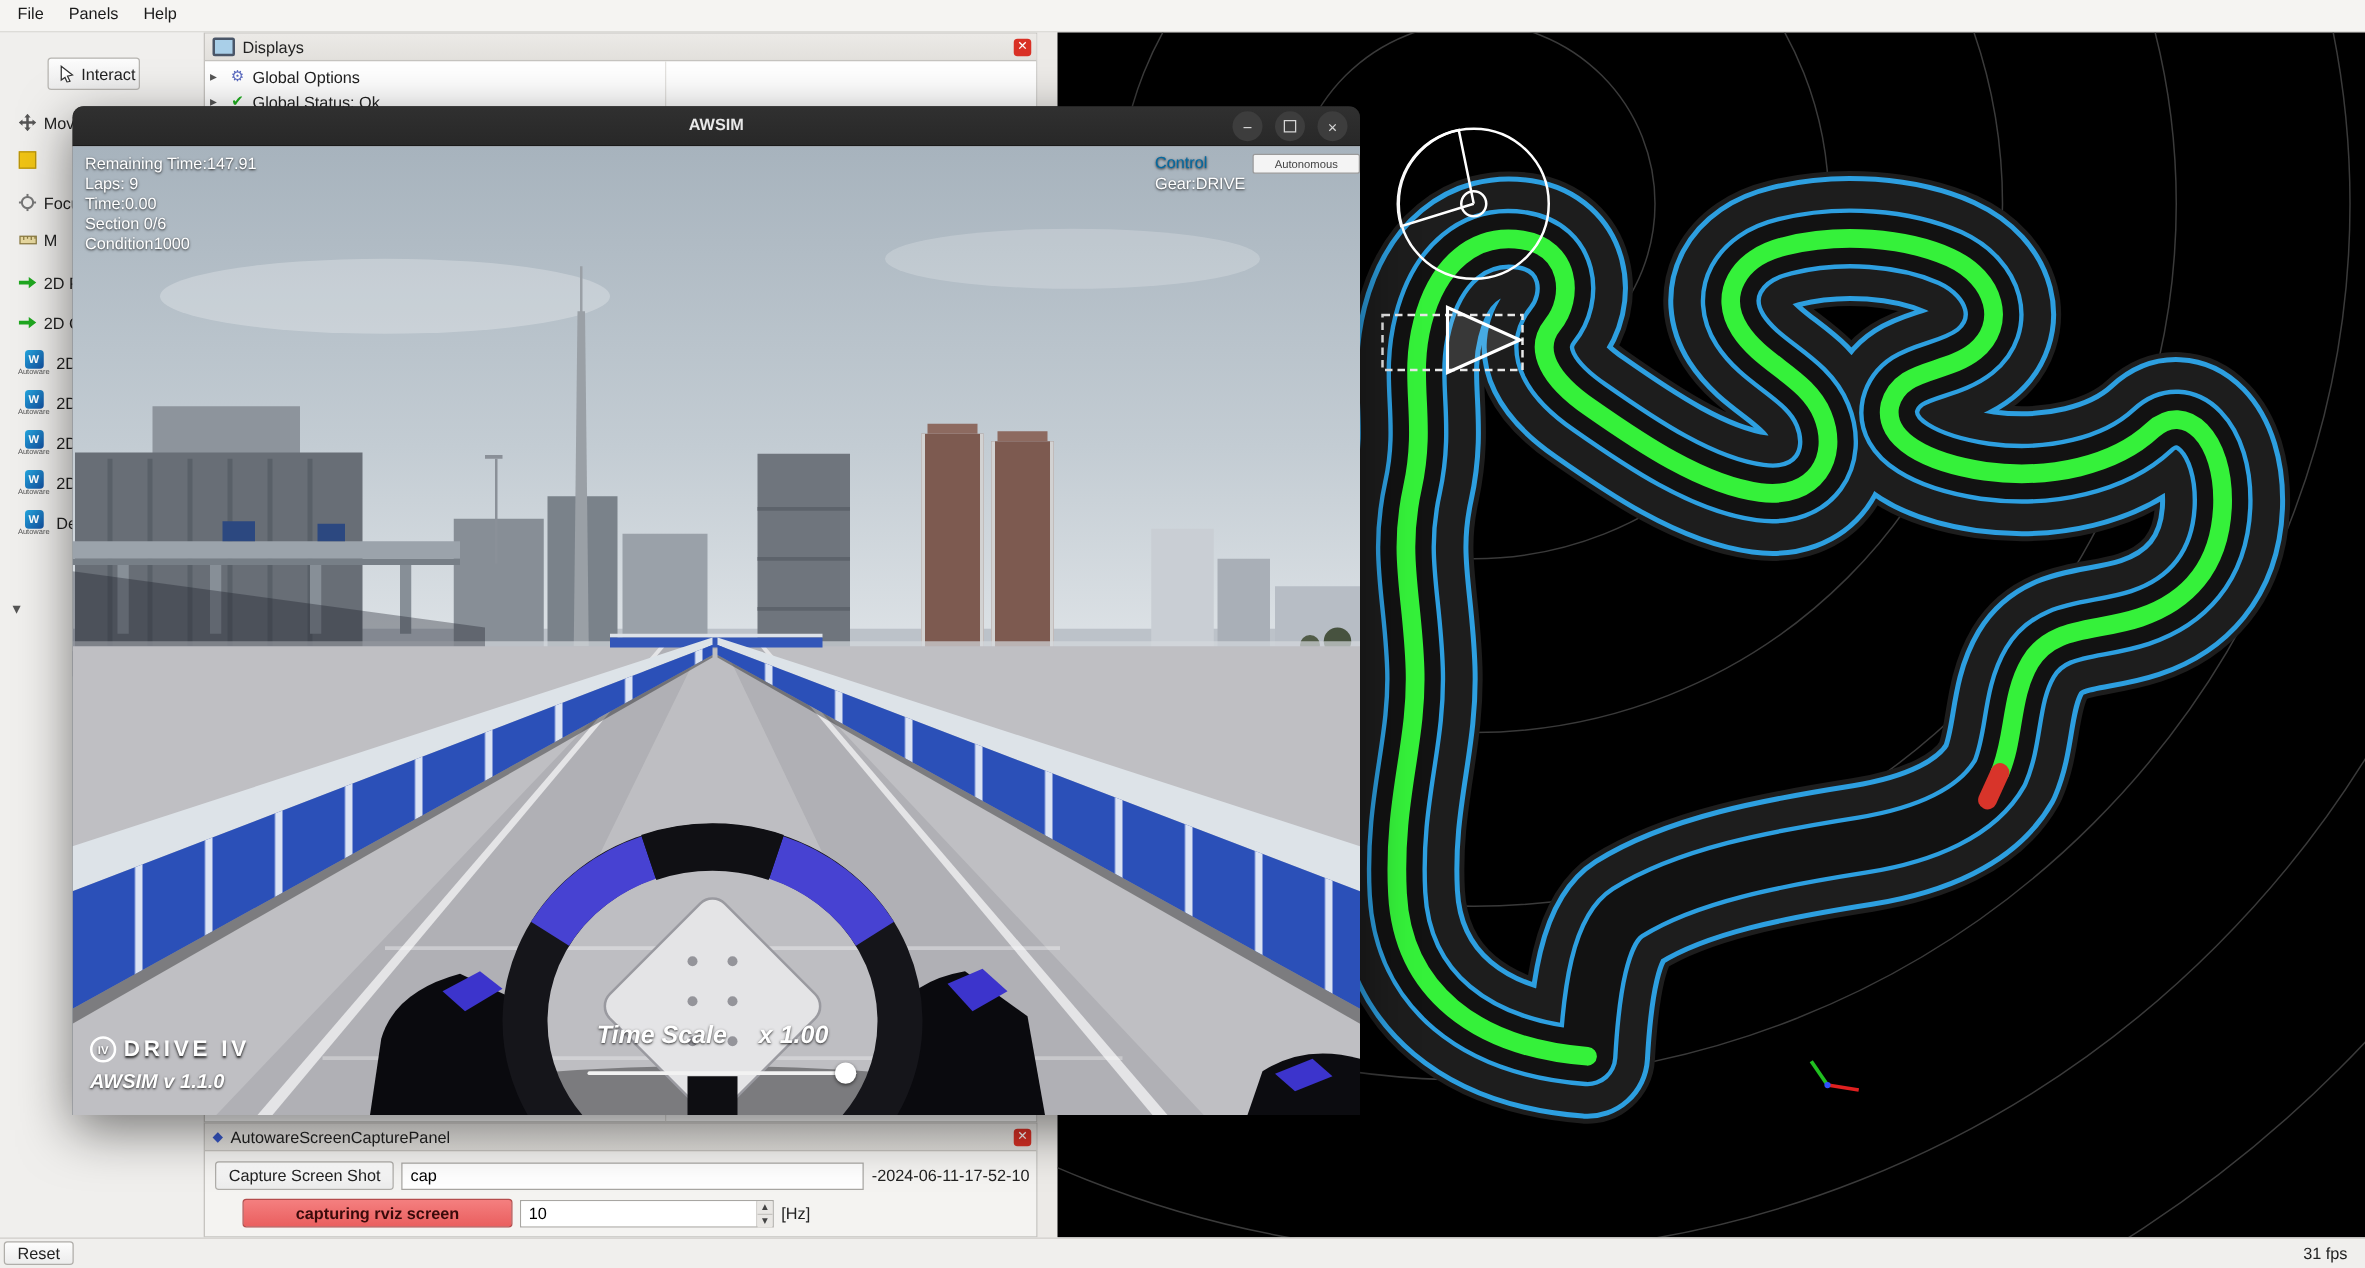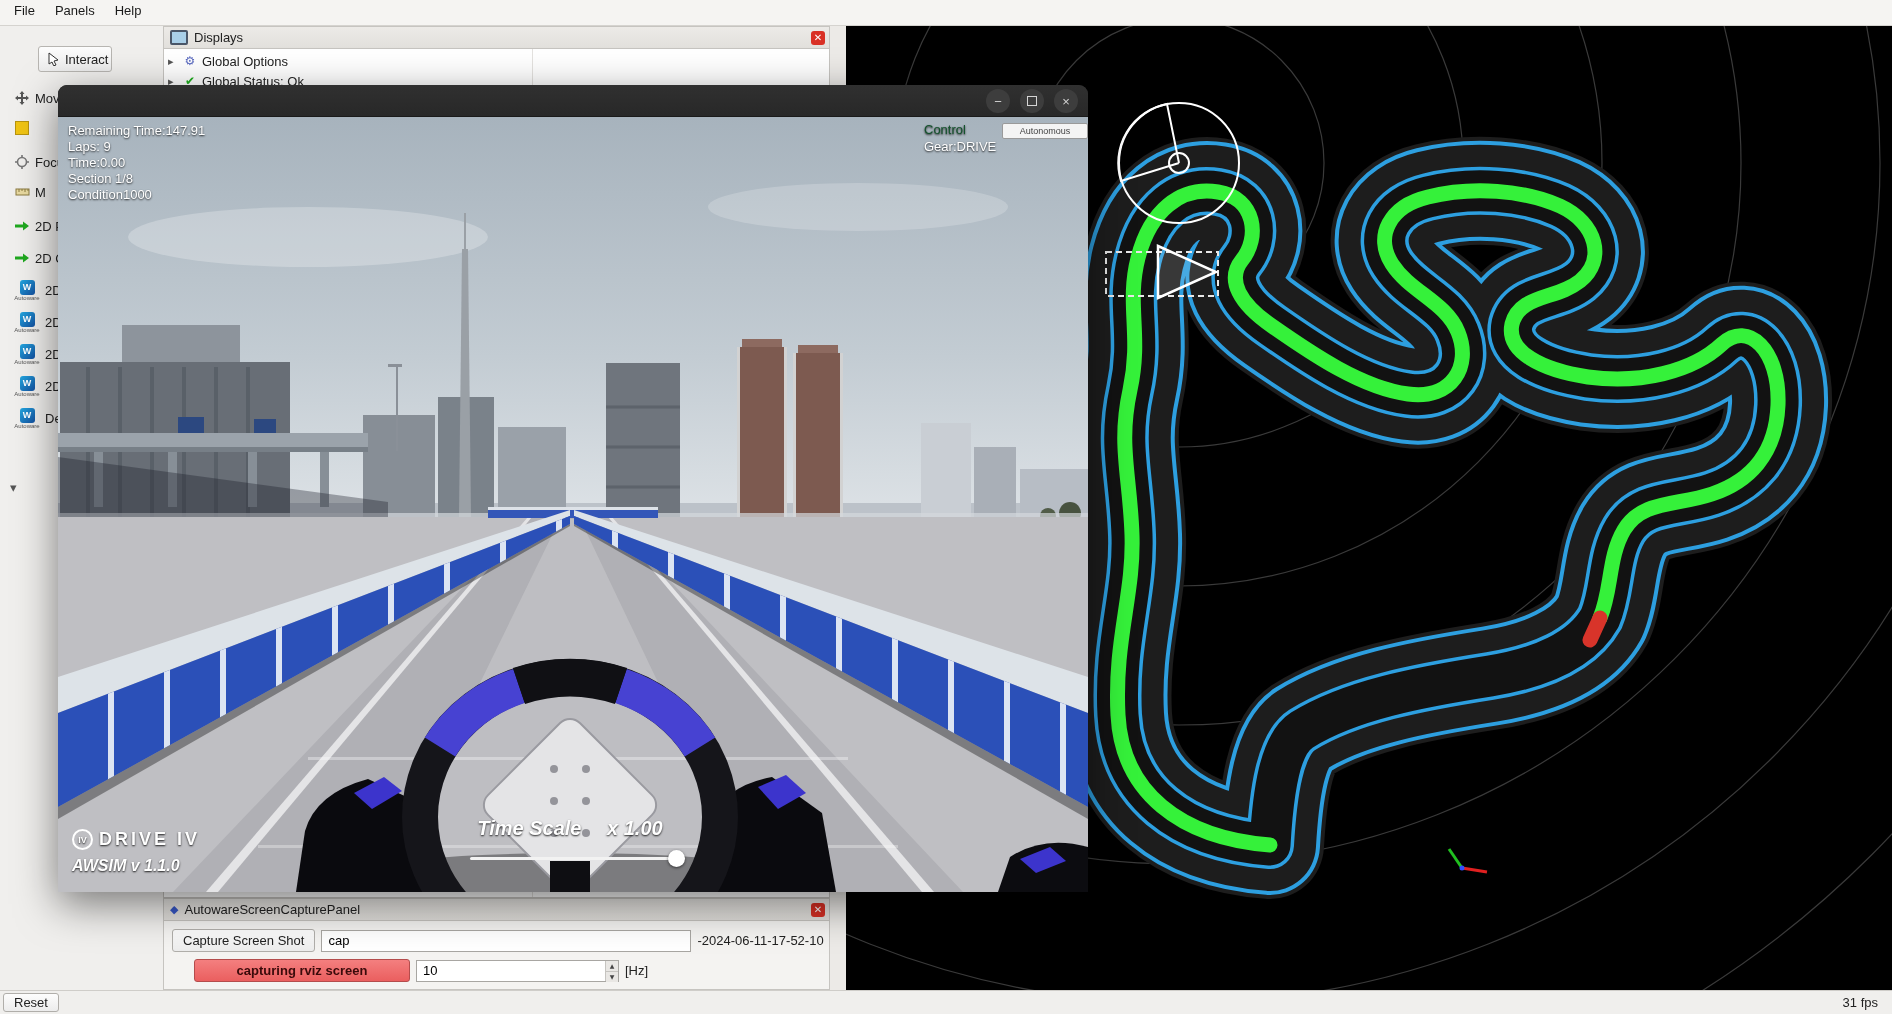--- a/index.html
+++ b/index.html
@@ -83,21 +83,21 @@
   .titlebar{position:absolute;left:0;top:0;width:100%;height:32px;background:linear-gradient(#303030,#282828);
             border-radius:9px 9px 0 0;border-bottom:1px solid #1a1a1a;box-sizing:border-box;}
   .title-txt{position:absolute;left:0;right:0;top:7px;text-align:center;color:#e8e8e8;font-weight:bold;font-size:13px;}
   .wbtn{position:absolute;top:4px;width:24px;height:24px;border-radius:50%;background:#3d3d3d;color:#d5d5d5;
         display:flex;align-items:center;justify-content:center;font-size:13px;}
   .wbtn .sq{width:8px;height:8px;border:1.5px solid #d5d5d5;display:block;}
   .sim{position:absolute;left:0;top:32px;width:1030px;height:775px;overflow:hidden;background:#c3c9cf;}
   .sim svg{position:absolute;left:0;top:0;}
   .hud{position:absolute;color:#fff;text-shadow:0 1px 2px rgba(0,0,0,.85);}
   .hud-stats{left:10px;top:6px;font-size:13px;line-height:16px;}
-  .ctl-label{left:866px;top:5px;font-size:13px;color:#14532d;}
+  .ctl-label{left:866px;top:5px;font-size:13px;color:#0369a1;}
   .auto-pill{position:absolute;left:944px;top:6px;width:84px;height:14px;background:#f4f4f4;border:1px solid #9a9a9a;
              border-radius:2px;font-size:9px;color:#444;text-align:center;line-height:14px;}
   .gear-label{left:866px;top:22px;font-size:13px;}
   .brand{left:14px;top:712px;font-size:18px;font-weight:bold;letter-spacing:3px;display:flex;align-items:center;gap:6px;}
   .brand .ring-iv{width:21px;height:21px;border:2px solid #fff;border-radius:50%;font-size:9px;letter-spacing:0;
                   display:flex;align-items:center;justify-content:center;box-sizing:border-box;}
   .version{left:14px;top:740px;font-size:16px;font-weight:bold;font-style:italic;}
   .tscale{left:362px;top:700px;width:300px;text-align:center;font-size:20px;font-weight:bold;font-style:italic;}
   .tscale span{margin:0 10px;}
   .slider-line{position:absolute;left:412px;top:740px;width:215px;height:3px;background:#f2f2f2;border-radius:2px;}
@@ -318,20 +318,21 @@
     </div>
   </div>
 
   <div class="statusbar">
     <button class="btn reset-btn">Reset</button>
     <span class="fps">31 fps</span>
   </div>
 
   <div class="awsim">
     <div class="titlebar">
+      <div class="title-txt">AWSIM</div>
       <div class="wbtn" style="right:78px">−</div>
       <div class="wbtn" style="right:44px">
           <span class="sq"></span>
         </div>
       <div class="wbtn" style="right:10px">×</div>
     </div>
 
     <div class="sim">
       <svg viewBox="0 0 1030 775" width="1030" height="775">
         <defs>
@@ -434,21 +435,21 @@
           <circle cx="496" cy="716" r="4" fill="#94949a"></circle>
             <circle cx="528" cy="716" r="4" fill="#94949a"></circle>
           <rect x="492" y="744" width="40" height="31" fill="#0e0e12"></rect>
         </g>
       </svg>
 
       <div class="hud hud-stats">
         <div>Remaining Time:147.91</div>
         <div>Laps: 9</div>
         <div>Time:0.00</div>
-        <div>Section 1/8</div>
+        <div>Section 0/6</div>
         <div>Condition1000</div>
       </div>
 
       <div class="hud ctl-label">Control</div>
       <div class="auto-pill">Autonomous</div>
       <div class="hud gear-label">Gear:DRIVE</div>
 
       <div class="hud brand">
         <span class="ring-iv">IV</span>
         <span>DRIVE IV</span>

